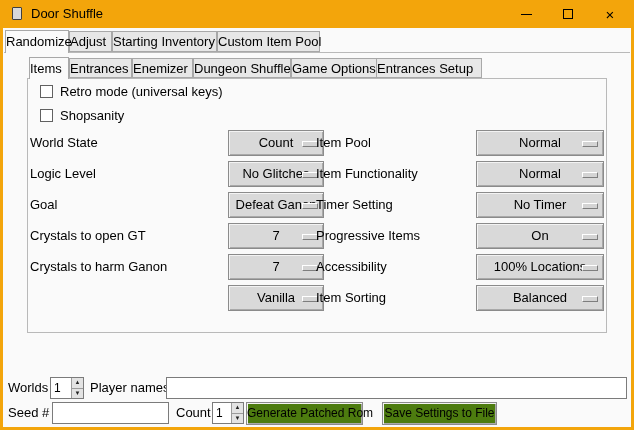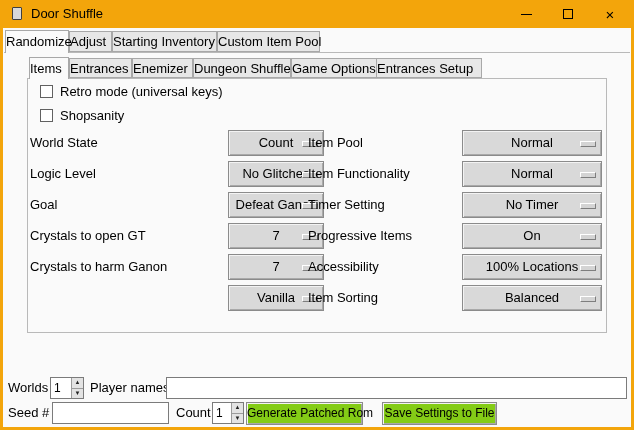--- a/index.html
+++ b/index.html
@@ -22,34 +22,34 @@
   .tab.inner{top:58px;height:20px;line-height:19px}
   .tab.selected{background:#fafafa;z-index:3;border-bottom:none}
   .tab.outer.selected{top:30px;height:23px;line-height:22px}
   .tab.inner.selected{top:57px;height:22px;line-height:21px}
   .outer-line{position:absolute;left:4px;top:52px;width:626px;height:0;border-top:1px solid #b9b9b9;z-index:0}
   .inner-pane{position:absolute;left:27px;top:78px;width:580px;height:255px;border:1px solid #b9b9b9;z-index:0;background:#fafafa}
   .checkbox{position:absolute;width:13px;height:13px;background:#fff;border:1px solid #616161;z-index:2}
   .check-label{position:absolute;height:15px;line-height:15px;z-index:2;white-space:nowrap}
   .f-label{position:absolute;height:26px;line-height:26px;text-align:left;z-index:2;white-space:nowrap}
   .f-label.l{left:30px;width:192px}
-  .f-label.r{left:308px;width:156px}
+  .f-label.r{left:316px;width:156px}
   .dropdown{position:absolute;height:26px;line-height:24px;text-align:center;background:#d9d9d9;border:1px solid #8b8b8b;box-shadow:inset 1px 1px 0 #f3f3f3,inset -1px -1px 0 #a9a9a9;z-index:2;cursor:default;white-space:nowrap}
   .dropdown.l{left:228px;width:96px}
-  .dropdown.r{left:462px;width:140px}
+  .dropdown.r{left:476px;width:128px}
   .dd-ind{position:absolute;right:5px;top:10px;width:16px;height:6px;background:#d4d4d4;border-top:1px solid #fff;border-left:1px solid #fff;border-right:1px solid #7e7e7e;border-bottom:1px solid #7e7e7e}
   .b-label{position:absolute;height:22px;line-height:22px;white-space:nowrap}
   .text-input{position:absolute;height:22px;border:1px solid #7b7b7b;background:#fff;font:13px "Liberation Sans",sans-serif;padding:0 3px;outline:none}
   .spinbox{position:absolute;height:22px;background:#fff;border:1px solid #7b7b7b}
   .spin-input{position:absolute;left:0;top:0;width:calc(100% - 12px);height:100%;border:none;font:12px "Liberation Sans",sans-serif;padding:0 0 0 3px;outline:none;background:transparent}
   .spin-btns{position:absolute;right:0;top:0;width:12px;height:100%}
   .spin-btn{height:50%;background:#e3e3e3;border-left:1px solid #9b9b9b;text-align:center;overflow:hidden;cursor:default}
   .spin-btn + .spin-btn{border-top:1px solid #9b9b9b}
   .spin-btn span{display:block;font-size:6px;line-height:9px;color:#222}
-  .push-btn{position:absolute;height:23px;line-height:21px;text-align:center;font-size:12px;background:#84cc16;border:1px solid #8b8b8b;box-shadow:inset 1px 1px 0 #f3f3f3,inset -1px -1px 0 #a9a9a9;white-space:nowrap;cursor:default}
+  .push-btn{position:absolute;height:23px;line-height:21px;text-align:center;font-size:12px;background:#4d7c0f;border:1px solid #8b8b8b;box-shadow:inset 1px 1px 0 #f3f3f3,inset -1px -1px 0 #a9a9a9;white-space:nowrap;cursor:default}
 </style>
 </head>
 <body>
 
 <div class="window">
 
   <div class="titlebar">
     <div class="app-icon">
         <div class="door"></div>
       </div>

